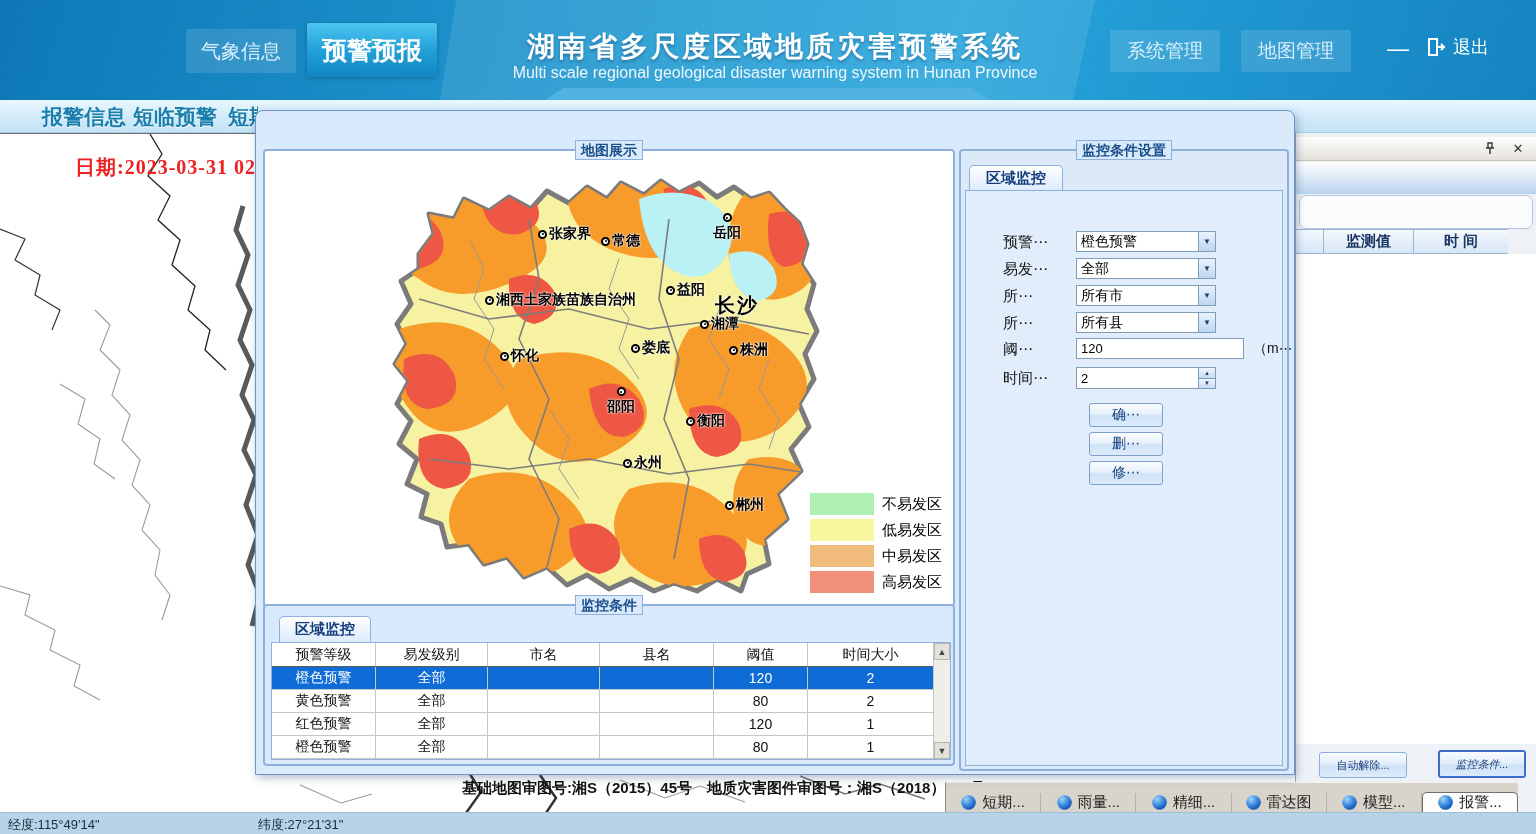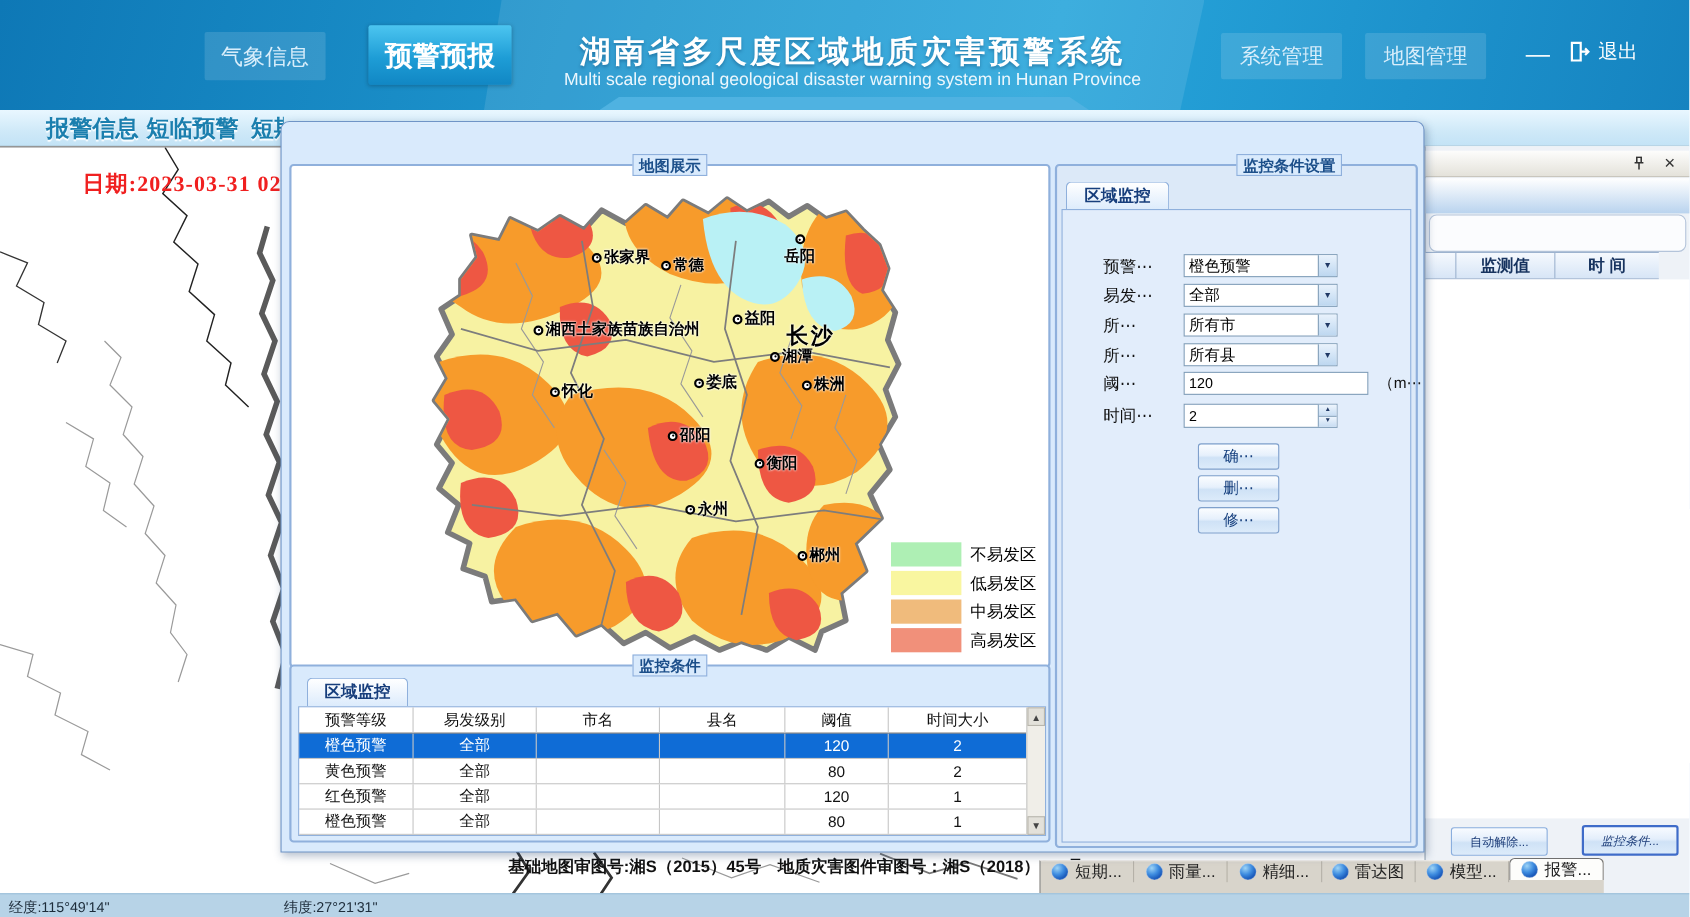--- a/index.html
+++ b/index.html
@@ -11,21 +11,21 @@
   .header { position:absolute; left:0; top:0; width:1536px; height:100px;
     background:linear-gradient(105deg,#0e78b6 0%,#1f97cf 38%,#27a5db 62%,#1583c0 100%); }
   .header-center-sheen { position:absolute; left:440px; top:0; width:655px; height:100px;
     background:rgba(255,255,255,0.10);
     clip-path:polygon(16px 0,100% 0,calc(100% - 22px) 100%,0 100%); }
   .hdr-tab { position:absolute; display:flex; align-items:center; justify-content:center;
     color:#d9eefb; font-size:20px; background:rgba(255,255,255,0.13); border-radius:2px; cursor:pointer; }
   .hdr-tab.t1 { left:186px; top:29px; width:110px; height:44px; }
   .hdr-tab.active { left:307px; top:23px; width:130px; height:54px;
     background:linear-gradient(180deg,#4cc5f0 0%,#1e9dd6 55%,#1187c4 100%);
-    color:#fff; font-weight:bold; font-size:25px; box-shadow:0 1px 4px rgba(0,0,0,0.25);margin-left:28px; }
+    color:#fff; font-weight:bold; font-size:25px; box-shadow:0 1px 4px rgba(0,0,0,0.25); }
   .hdr-tab.t3 { left:1110px; top:30px; width:110px; height:42px; font-size:19px; }
   .hdr-tab.t4 { left:1241px; top:30px; width:110px; height:42px; font-size:19px; }
   .hdr-title { position:absolute; left:455px; top:28px; width:640px; text-align:center;
     color:#fff; font-size:28px; font-weight:bold; letter-spacing:3px;
     text-shadow:0 2px 3px rgba(0,40,80,0.35); }
   .hdr-sub { position:absolute; left:455px; top:64px; width:640px; text-align:center;
     color:#ecf7fd; font-size:16px; }
   .hdr-notch { position:absolute; left:545px; top:88px; width:445px; height:12px;
     background:#4fb2e1; clip-path:polygon(18px 0,calc(100% - 18px) 0,100% 100%,0 100%); }
   .hdr-min { position:absolute; left:1385px; top:36px; width:26px; height:26px; color:#fff;
@@ -70,22 +70,22 @@
   .dock-th.c1 { width:90px; }
   .dock-th.c2 { flex:1; }
   .dock-body { position:absolute; left:0; top:121px; width:241px; height:490px; background:#fff; }
   .dock-btn { position:absolute; height:26px; font-size:11px; color:#1c3c78;
     background:linear-gradient(180deg,#f8fbff 0%,#e3eefb 45%,#cfe2f6 55%,#dcebfa 100%);
     border:1px solid #8aaede; border-radius:3px; cursor:pointer; }
   .dock-btn.b1 { left:23px; top:619px; width:88px; }
   .dock-btn.b2 { left:142px; top:617px; width:88px; height:28px; border:2px solid #3f6cc9;font-style:italic; }
 
   
-  .taskbar { position:absolute; left:945px; top:782px; width:513px; height:30px;
-    background:#d8d4cb; border-top:1px solid #f4f2ee; border-left:1px solid #8c8c8c; display:flex; align-items:flex-start; }
+  .taskbar { position:absolute; left:945px; top:782px; width:573px; height:30px;
+    background:#d8d4cb; border-top:1px solid #f4f2ee; border-left:1px solid #8c8c8c; display:flex; align-items:flex-end; }
   .task-tab { display:flex; align-items:center; justify-content:center; gap:6px; flex:1;
     font-size:15px; color:#222; border-right:1px solid #b5b1a8; cursor:pointer; position:relative; }
   .task-tab.active { background:#fdfdfb; border:1px solid #6f6f6f; border-bottom:none;
     border-radius:5px 5px 0 0; margin-top:-3px; }
   .globe-icon { width:15px; height:15px; border-radius:50%;
     background:radial-gradient(circle at 34% 28%, #9ed4f6 0%, #3f8de0 40%, #1250b4 75%, #0a3a92 100%);
     box-shadow:inset 0 0 1px #fff; flex:0 0 15px; }
 
   
   .statusbar { position:absolute; left:0; top:812px; width:1536px; height:22px; background:#b7d3e7;
@@ -348,21 +348,21 @@
             <span>娄底</span>
           </div>
         <div class="city" style="left:431px;top:156px;">
             <span class="city-marker"></span>
             <span>湘潭</span>
           </div>
         <div class="city" style="left:460px;top:182px;">
             <span class="city-marker"></span>
             <span>株洲</span>
           </div>
-        <div class="city" style="left:338px;top:228px;">
+        <div class="city" style="left:338px;top:228px;flex-direction:column;">
             <span class="city-marker"></span>
             <span>邵阳</span>
           </div>
         <div class="city" style="left:417px;top:253px;">
             <span class="city-marker"></span>
             <span>衡阳</span>
           </div>
         <div class="city" style="left:354px;top:295px;">
             <span class="city-marker"></span>
             <span>永州</span>
@@ -484,16 +484,16 @@
         <span class="spin-btns">
             <span>▲</span>
             <span>▼</span>
           </span>
       </div>
 
       <button class="form-btn" style="top:252px;">确⋯</button>
       <button class="form-btn" style="top:281px;">删⋯</button>
       <button class="form-btn" style="top:310px;">修⋯</button>
     </div>
-    <span class="group-label" style="left:868px;top:29px;margin-left:48px;">监控条件设置</span>
+    <span class="group-label" style="left:868px;top:29px;">监控条件设置</span>
   </div>
 
 </div>
 
 </body></html>

